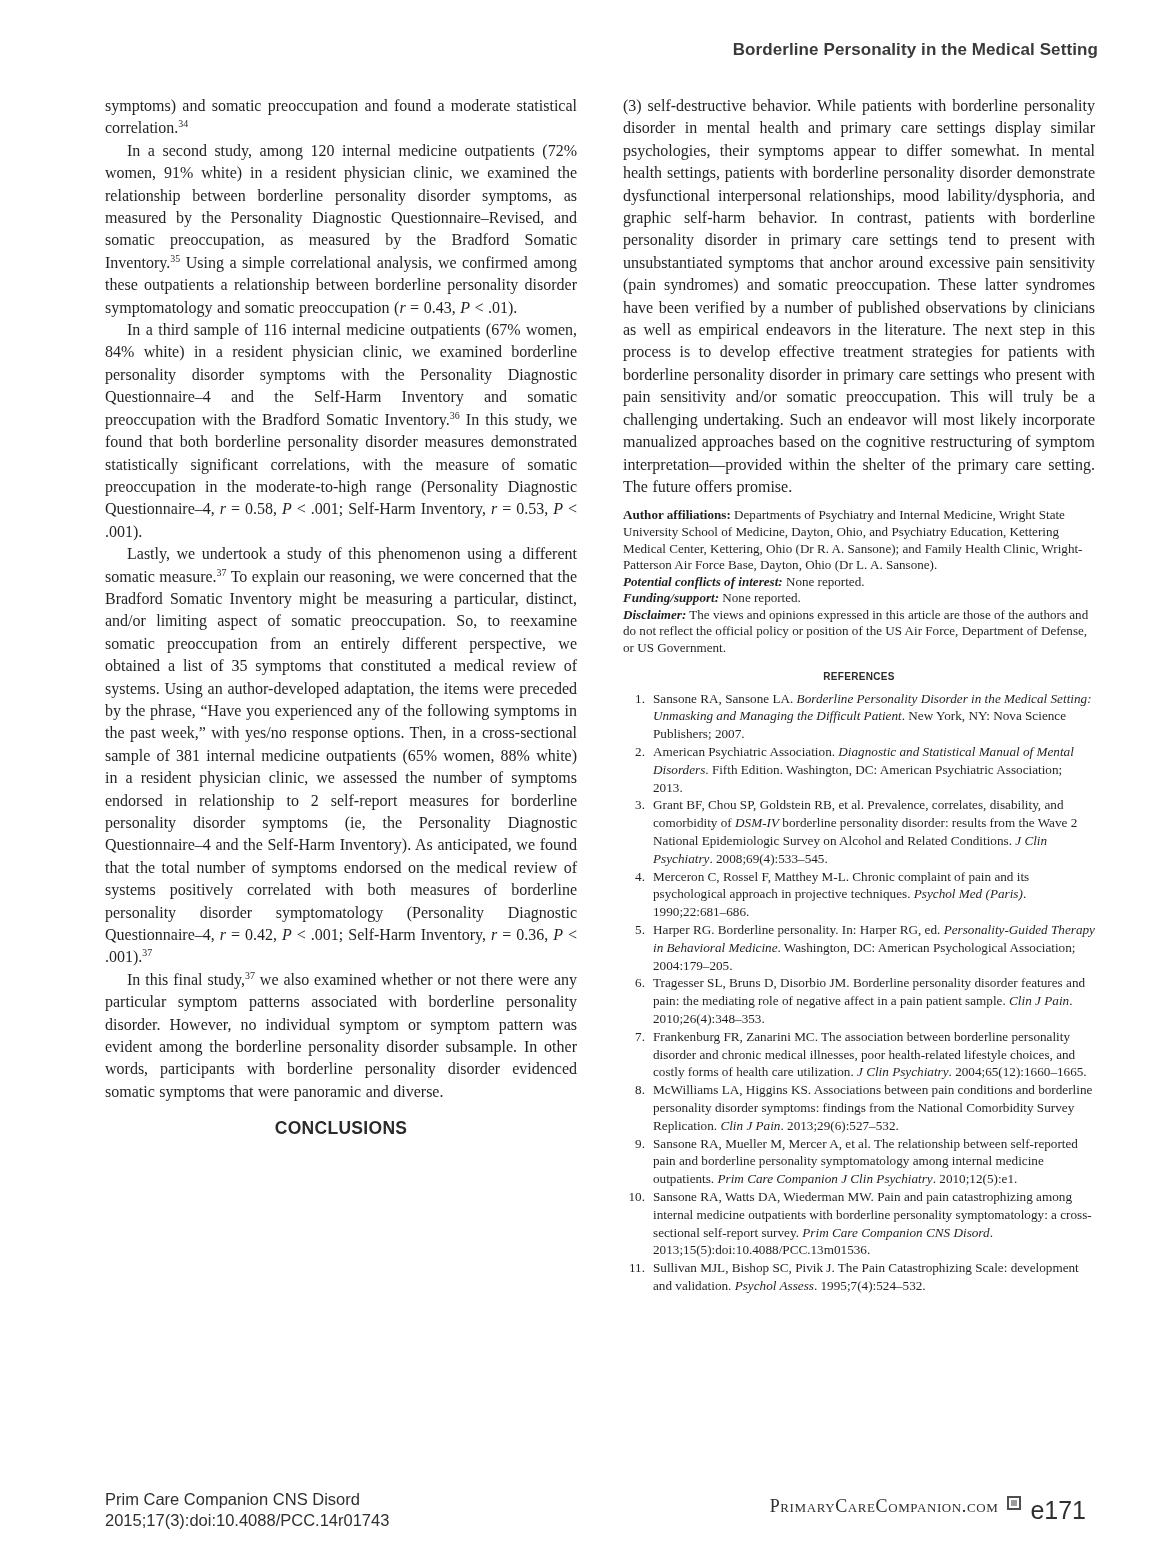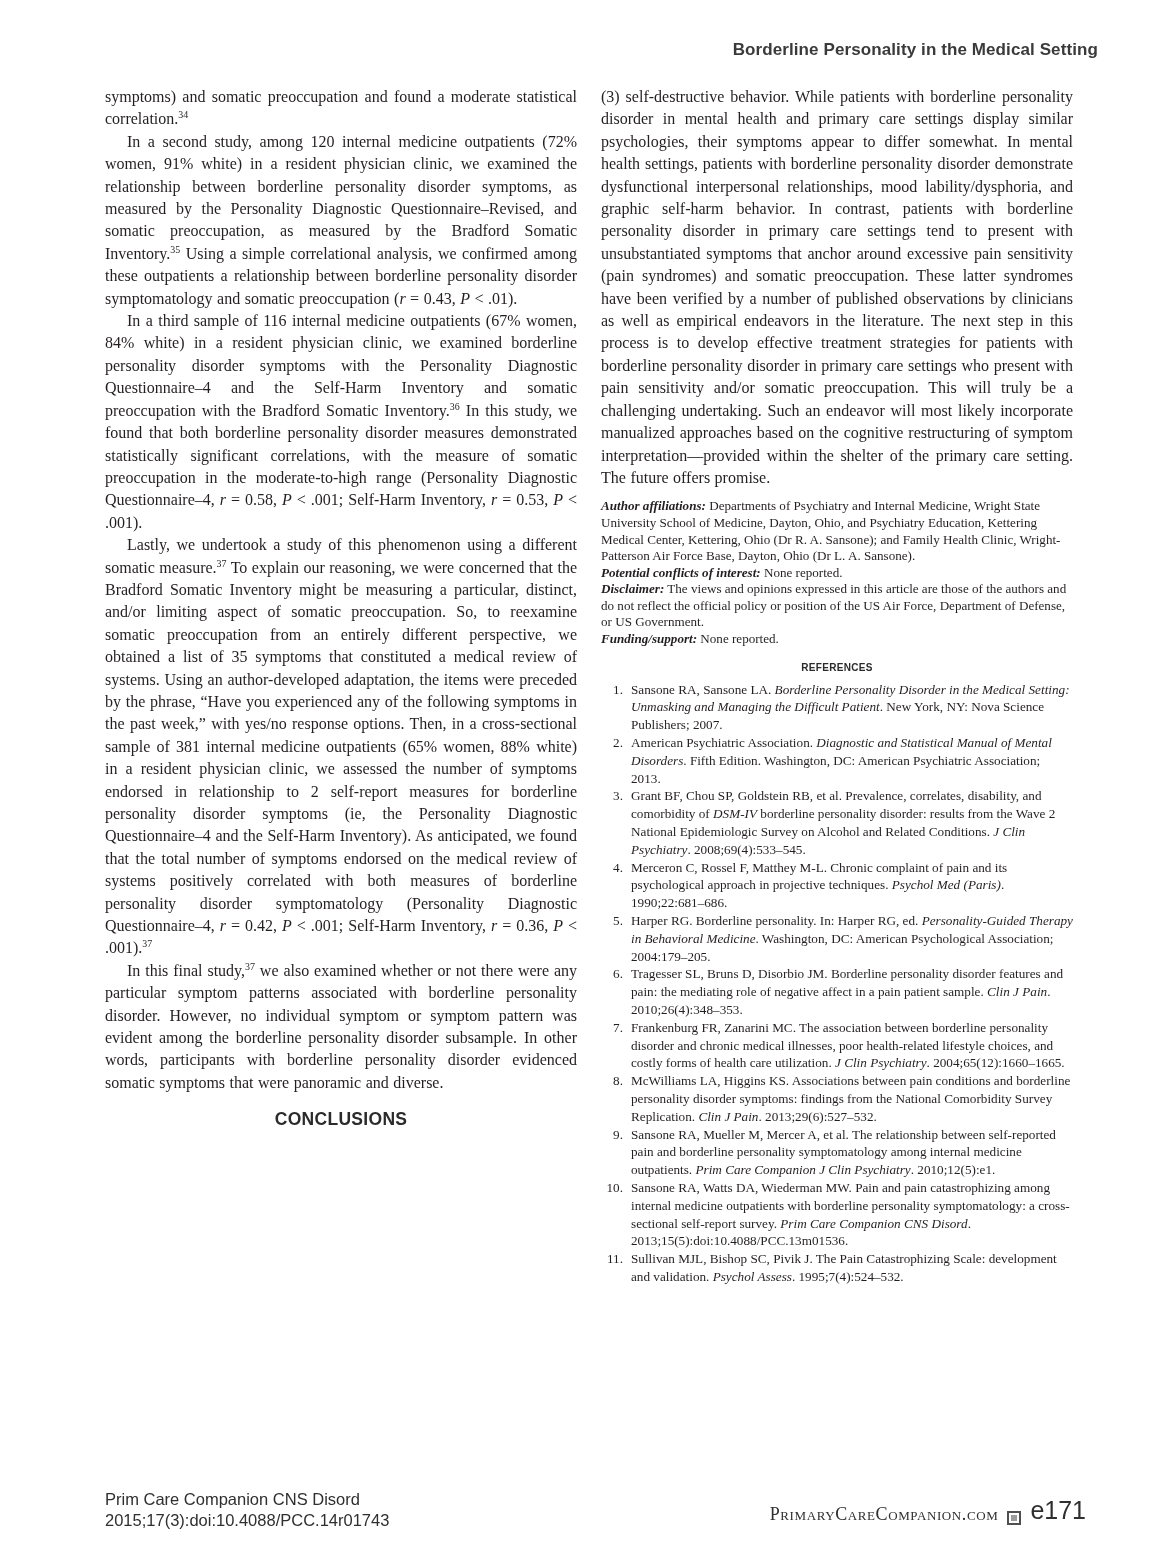--- a/index.html
+++ b/index.html
@@ -13,22 +13,22 @@
     box-sizing:border-box;
     overflow:hidden;
   }
   .running-head {
     position:absolute; top:40px; right:72px;
     font-family:"Liberation Sans", sans-serif;
     font-size:17px; font-weight:600; color:#3a3a3a;
     letter-spacing:0.1px;
   }
   .columns {
-    position:absolute; top:86px; left:105px; right:84px;
-    display:flex; gap:24px;
+    position:absolute; top:95px; left:105px; right:84px;
+    display:flex; gap:46px;
   }
   .col { width:472px; flex:none; }
   .body-text p {
     margin:0;
     font-size:16px; line-height:22.4px;
     text-align:justify;
     word-spacing:0.5px;
   }
   .body-text p.indent { text-indent:22px; }
   sup { font-size:0.62em; line-height:0; vertical-align:super; }
@@ -57,21 +57,21 @@
   }
   .ref-num { flex:none; width:30px; text-align:right; padding-right:8px; box-sizing:border-box; }
   .ref-text { flex:1; text-align:left; }
   .footer-left {
     position:absolute; left:105px; top:1489px;
     font-family:"Liberation Sans", sans-serif;
     font-size:16.5px; line-height:21px; color:#2f2f2f;
   }
   .footer-right {
     position:absolute; right:84px; top:1496px;
-    display:flex; align-items:flex-end; gap:9px;
+    display:flex; align-items:flex-start; gap:9px;
   }
   .footer-site {
     font-family:"Liberation Serif", serif;
     font-variant:small-caps;
     font-size:18px; letter-spacing:0.6px; color:#2f2f2f;
   }
   .footer-icon {
     width:10px; height:10px;
     border:2.5px solid #4f4f4f;
     background:#ffffff;
@@ -109,27 +109,27 @@
       <h2 class="section-heading">CONCLUSIONS</h2>
     </div>
 
     <div class="col">
       <div class="body-text">
 
           <p>(3) self-destructive behavior. While patients with borderline personality disorder in mental health and primary care settings display similar psychologies, their symptoms appear to differ somewhat. In mental health settings, patients with borderline personality disorder demonstrate dysfunctional interpersonal relationships, mood lability/dysphoria, and graphic self-harm behavior. In contrast, patients with borderline personality disorder in primary care settings tend to present with unsubstantiated symptoms that anchor around excessive pain sensitivity (pain syndromes) and somatic preoccupation. These latter syndromes have been verified by a number of published observations by clinicians as well as empirical endeavors in the literature. The next step in this process is to develop effective treatment strategies for patients with borderline personality disorder in primary care settings who present with pain sensitivity and/or somatic preoccupation. This will truly be a challenging undertaking. Such an endeavor will most likely incorporate manualized approaches based on the cognitive restructuring of symptom interpretation—provided within the shelter of the primary care setting. The future offers promise.</p>
         </div>
       <div class="meta-block">
 
-          <p><b style="font-style: italic;">Author affiliations:</b> Departments of Psychiatry and Internal Medicine, Wright State University School of Medicine, Dayton, Ohio, and Psychiatry Education, Kettering Medical Center, Kettering, Ohio (Dr R. A. Sansone); and Family Health Clinic, Wright-Patterson Air Force Base, Dayton, Ohio (Dr L. A. Sansone).</p>
+          <p><b style="">Author affiliations:</b> Departments of Psychiatry and Internal Medicine, Wright State University School of Medicine, Dayton, Ohio, and Psychiatry Education, Kettering Medical Center, Kettering, Ohio (Dr R. A. Sansone); and Family Health Clinic, Wright-Patterson Air Force Base, Dayton, Ohio (Dr L. A. Sansone).</p>
 
           <p><b style="font-style: italic;">Potential conflicts of interest:</b> None reported.</p>
 
+          <p><b style="font-style: italic;">Funding/support:</b> None reported.</p>
+
           <p><b style="font-style: italic;">Disclaimer:</b> The views and opinions expressed in this article are those of the authors and do not reflect the official policy or position of the US Air Force, Department of Defense, or US Government.</p>
-
-          <p><b style="font-style: italic;">Funding/support:</b> None reported.</p>
         </div>
       <h2 class="ref-heading">REFERENCES</h2>
       <div class="ref-list">
 
           <div class="ref-item">
             <span class="ref-num">1.</span>
             <span class="ref-text">Sansone RA, Sansone LA. <i>Borderline Personality Disorder in the Medical Setting: Unmasking and Managing the Difficult Patient</i>. New York, NY: Nova Science Publishers; 2007.</span>
           </div>
 
           <div class="ref-item">

